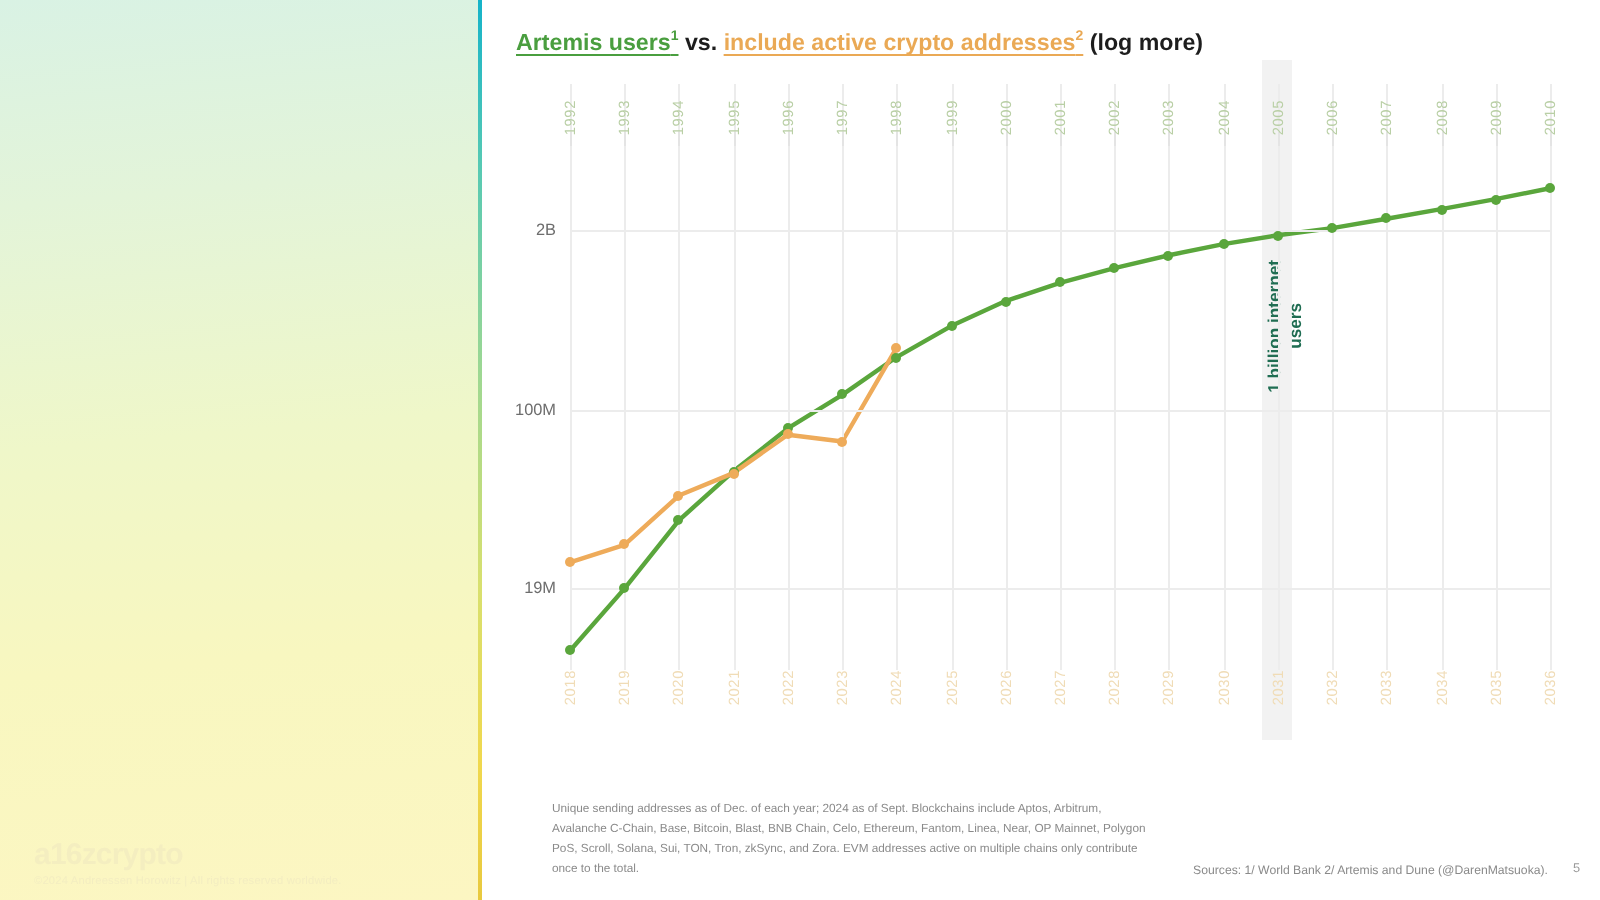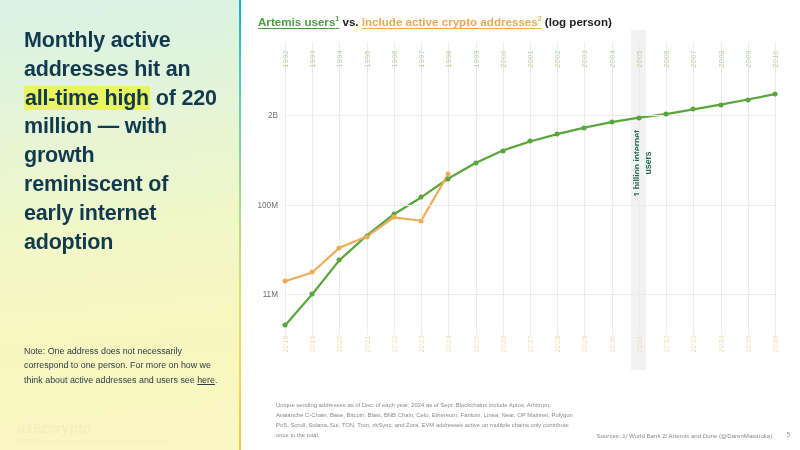--- a/index.html
+++ b/index.html
@@ -106,37 +106,33 @@
   }
   #pagenum{
     position:absolute; right:10px; top:431px;
     font-size:6.4px; color:#9a9a9a;
   }
 </style>
 </head>
 <body>
 
 <div id="left-panel">
-  <h1 id="headline"><span>Monthly active addresses hit an </span><span class="hl">all-time high</span><span> of 220 million — with growth reminiscent of early internet adoption</span></h1>
-
-  <div id="note">
-    <span>Note: One address does not necessarily correspond to one person. For more on how we think about active addresses and users see </span><a href="#">here</a><span>.</span>
-  </div>
+
 
   <div id="brand">
     <div id="brand-logo">a16zcrypto</div>
     <div id="brand-copy">©2024 Andreessen Horowitz  |  All rights reserved worldwide.</div>
   </div>
 </div>
 <div id="left-divider"></div>
 
 <div id="chart-panel">
 
   <div id="chart-title">
-    <span class="ser-green"><span>Artemis users</span><sup>1</sup></span><span> vs. </span><span class="ser-orange"><span>include active crypto addresses</span><sup>2</sup></span><span> (log person)</span>
+    <span class="ser-green"><span>Artemis users</span><sup>1</sup></span><span> vs. </span><span class="ser-orange"><span>include active crypto addresses</span><sup>2</sup></span><span> (log more)</span>
   </div>
 
   <div id="plot">
     <div class="band" style="left: 346.389px;"></div>
       <div id="plot-frame"></div>
     <svg id="lines" style="position:absolute;inset:0;overflow:visible" viewBox="0 0 490 258" preserveAspectRatio="none">
         <polyline points="0,253.4097149304375 27.22222222222222,222.28997060178537 54.44444444444444,188.17087143313927 81.66666666666666,163.6724967065593 108.88888888888889,142.23588256380577 136.11111111111111,125.44724762209285 163.33333333333331,106.52585316559117 190.55555555555557,91.05844233416423 217.77777777777777,78.52556355224357 245,69.44134050470075 272.22222222222223,62.07943759582369 299.44444444444446,55.618119055232086 326.66666666666663,50.077241037569735 353.88888888888886,45.64378667741761 381.11111111111114,42.043778663866874 408.33333333333337,37.36867880849877 435.55555555555554,32.59057468291007 462.77777777777777,27.5367214444598 490,22.135689006849418" fill="none" stroke="#5aa63c" stroke-width="2.2" stroke-linejoin="round" stroke-linecap="round"></polyline>
         <polyline points="0,209.17684717550065 27.22222222222222,200.48041219011785 54.44444444444444,175.75997202684056 81.66666666666666,164.54831735520582 108.88888888888889,145.3553372791104 136.11111111111111,148.74637761400876 163.33333333333331,101.82469354415943" fill="none" stroke="#eeab5a" stroke-width="2.2" stroke-linejoin="round" stroke-linecap="round"></polyline>
       </svg>
     <div id="band-label" style="white-space: pre; left: 346.889px; top: 58px;">1 billion internet
@@ -230,21 +226,21 @@
       <div class="tickmark-top" style="left: 462.778px;"></div>
       <div class="tickmark-bot" style="left: 462.778px;"></div>
       <div class="xtick-top" style="left: 462.778px;">2009</div>
       <div class="xtick-bot" style="left: 462.778px;">2035</div>
       <div class="vgrid" style="left: 490px;"></div>
       <div class="tickmark-top" style="left: 490px;"></div>
       <div class="tickmark-bot" style="left: 490px;"></div>
       <div class="xtick-top" style="left: 490px;">2010</div>
       <div class="xtick-bot" style="left: 490px;">2036</div>
       <div class="hgrid" style="top: 222.29px;"></div>
-      <div class="ylab" style="top: 222.29px;">11M</div>
+      <div class="ylab" style="top: 222.29px;">19M</div>
       <div class="hgrid" style="top: 132.553px;"></div>
       <div class="ylab" style="top: 132.553px;">100M</div>
       <div class="hgrid" style="top: 42.8155px;"></div>
       <div class="ylab" style="top: 42.8155px;">2B</div>
       <div class="dot g" style="left: 0px; top: 253.41px;"></div>
       <div class="dot g" style="left: 27.2222px; top: 222.29px;"></div>
       <div class="dot g" style="left: 54.4444px; top: 188.171px;"></div>
       <div class="dot g" style="left: 81.6667px; top: 163.672px;"></div>
       <div class="dot g" style="left: 108.889px; top: 142.236px;"></div>
       <div class="dot g" style="left: 136.111px; top: 125.447px;"></div>

